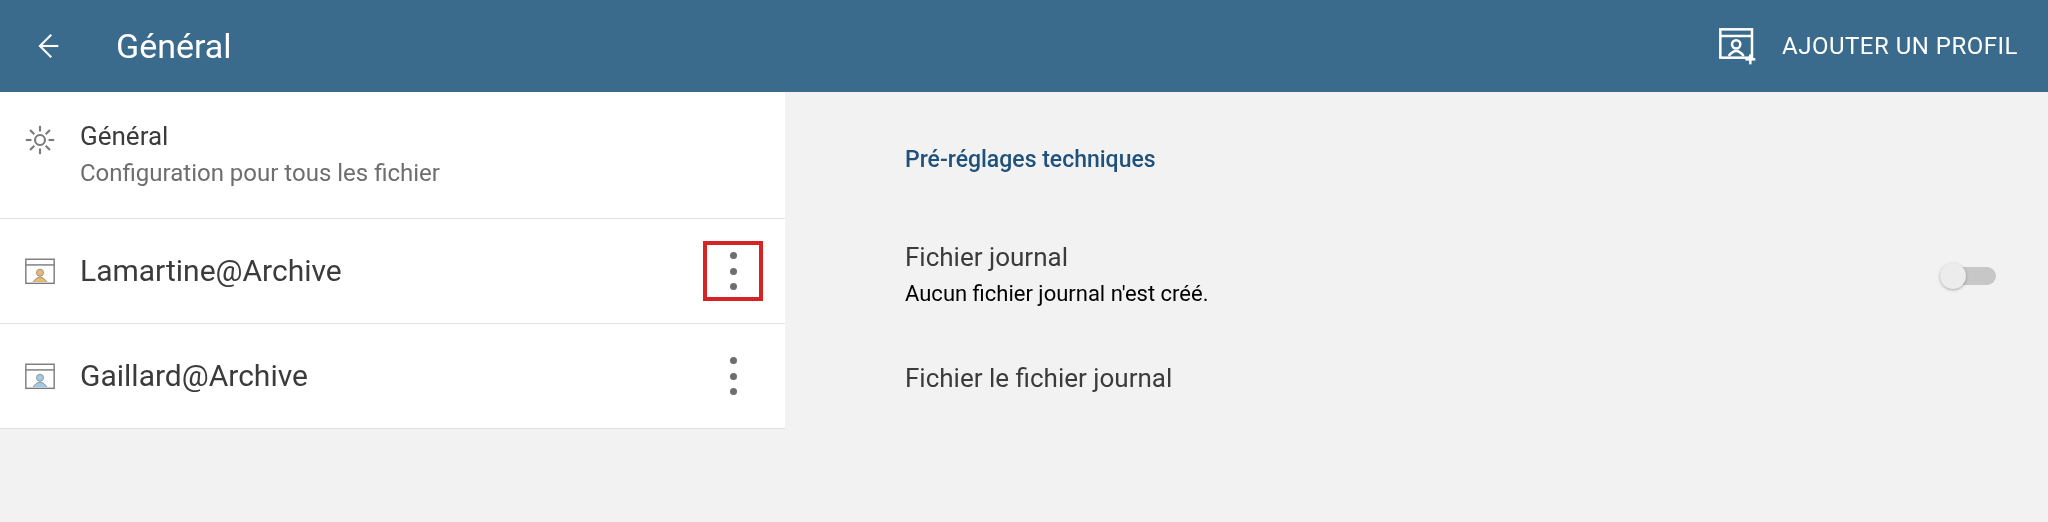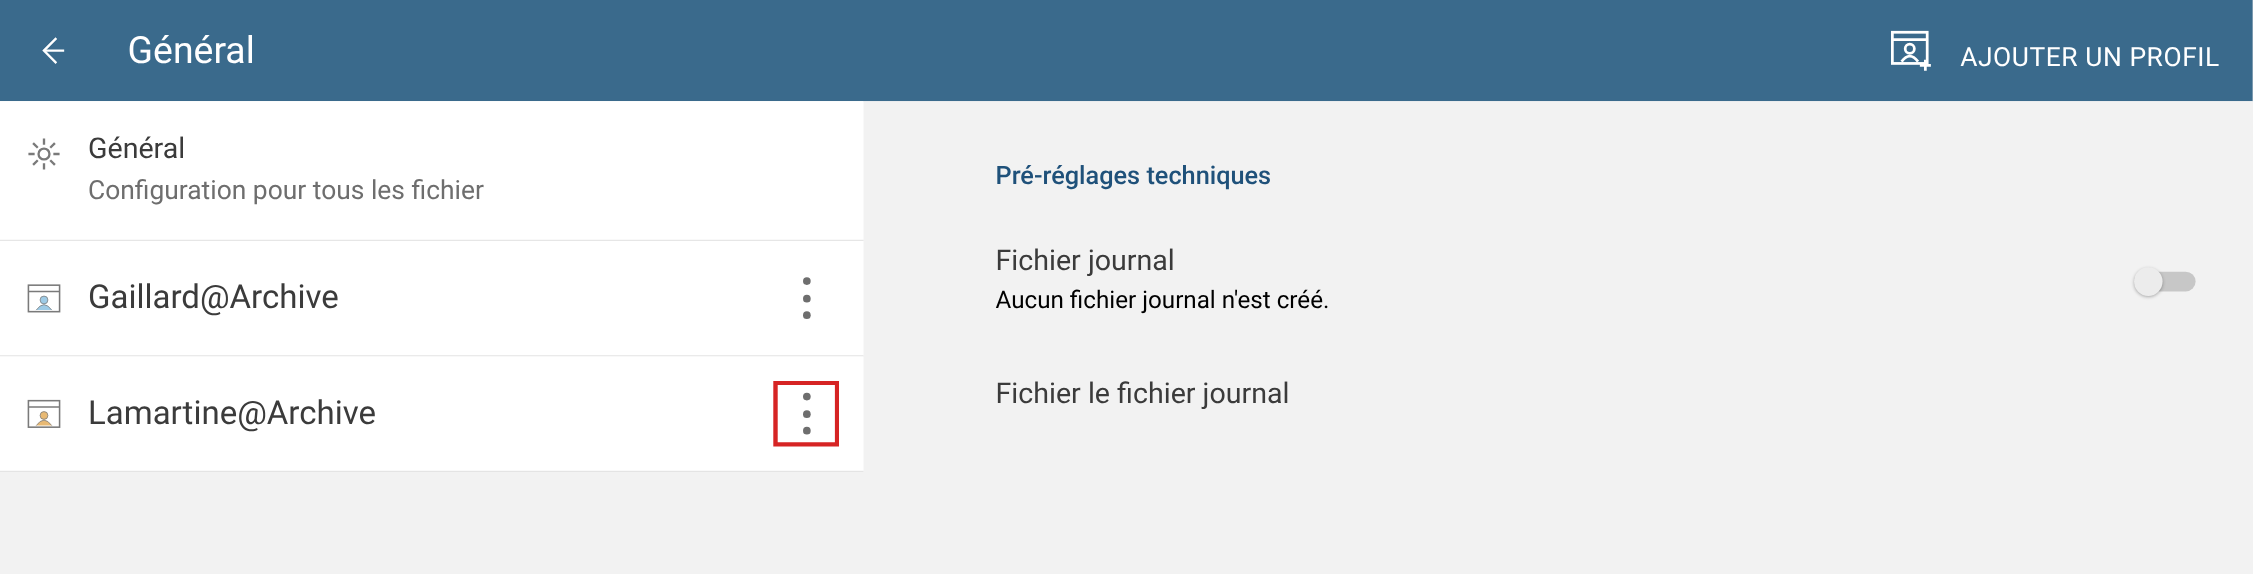--- a/index.html
+++ b/index.html
@@ -30,21 +30,21 @@
   .appbar .back-area svg { width: 34px; height: 34px; fill: none; stroke: #ffffff; stroke-width: 3; }
   .appbar-title {
     font-size: 34px;
     font-weight: 400;
     margin-left: 22px;
     flex: 0 0 auto;
   }
   .appbar-spacer { flex: 1 1 auto; }
   .appbar-action {
     display: flex;
-    align-items: flex-end;
+    align-items: center;
     gap: 24px;
     padding: 0 20px;
     font-size: 24px;
     letter-spacing: 0.5px;
     cursor: pointer;
     white-space: nowrap;
   }
   .appbar-action:last-child { padding-right: 30px; }
   .appbar-action .act-icon {
     width: 42px;
@@ -123,21 +123,21 @@
   }
   .dots-vert span {
     width: 7px; height: 7px; border-radius: 50%; background: #6e6e6e;
   }
 
   
   .section-header {
     font-size: 23px;
     color: #1f517a;
     font-weight: 500;
-    margin-bottom: 48px;
+    margin-bottom: 68px;
   }
   .setting {
     display: flex;
     align-items: center;
     justify-content: space-between;
     margin-bottom: 56px;
     cursor: pointer;
   }
   .setting .stexts { flex: 1 1 auto; }
   .setting .stitle {
@@ -222,57 +222,57 @@
         <div class="primary">Général</div>
         <div class="secondary">Configuration pour tous les fichier</div>
       </div>
     </div>
 
     <div class="list-item profile">
       <span class="row-icon">
         <svg viewBox="0 0 48 48" width="34" height="34">
           <rect x="4" y="6" width="40" height="34" fill="none" stroke="#7a7a7a" stroke-width="2"></rect>
           <line x1="4" y1="14" x2="44" y2="14" stroke="#7a7a7a" stroke-width="2"></line>
+          <circle cx="24" cy="25" r="5" fill="#e8b973" stroke="#7a7a7a" stroke-width="1"></circle>
+          <path d="M14 38 q10 -14 20 0" fill="#e8b973" stroke="#7a7a7a" stroke-width="1"></path>
+        </svg>
+      </span>
+      <div class="texts">
+        <div class="primary">Lamartine@Archive</div>
+      </div>
+      <div class="trailing highlighted">
+        <span class="dots-vert">
+          <span></span>
+            <span></span>
+            <span></span>
+        </span>
+      </div>
+    </div>
+
+    <div class="list-item profile">
+      <span class="row-icon">
+        <svg viewBox="0 0 48 48" width="34" height="34">
+          <rect x="4" y="6" width="40" height="34" fill="none" stroke="#7a7a7a" stroke-width="2"></rect>
+          <line x1="4" y1="14" x2="44" y2="14" stroke="#7a7a7a" stroke-width="2"></line>
           <circle cx="24" cy="25" r="5" fill="#9ecbe6" stroke="#7a7a7a" stroke-width="1"></circle>
           <path d="M14 38 q10 -14 20 0" fill="#9ecbe6" stroke="#7a7a7a" stroke-width="1"></path>
         </svg>
       </span>
       <div class="texts">
         <div class="primary">Gaillard@Archive</div>
       </div>
       <div class="trailing">
         <span class="dots-vert">
           <span></span>
             <span></span>
             <span></span>
         </span>
       </div>
     </div>
 
-    <div class="list-item profile">
-      <span class="row-icon">
-        <svg viewBox="0 0 48 48" width="34" height="34">
-          <rect x="4" y="6" width="40" height="34" fill="none" stroke="#7a7a7a" stroke-width="2"></rect>
-          <line x1="4" y1="14" x2="44" y2="14" stroke="#7a7a7a" stroke-width="2"></line>
-          <circle cx="24" cy="25" r="5" fill="#e8b973" stroke="#7a7a7a" stroke-width="1"></circle>
-          <path d="M14 38 q10 -14 20 0" fill="#e8b973" stroke="#7a7a7a" stroke-width="1"></path>
-        </svg>
-      </span>
-      <div class="texts">
-        <div class="primary">Lamartine@Archive</div>
-      </div>
-      <div class="trailing highlighted">
-        <span class="dots-vert">
-          <span></span>
-            <span></span>
-            <span></span>
-        </span>
-      </div>
-    </div>
-
   </div>
 
   <div class="right-pane">
     <div class="section-header">Pré-réglages techniques</div>
 
     <div class="setting">
       <div class="stexts">
         <div class="stitle">Fichier journal</div>
         <div class="ssub">Aucun fichier journal n'est créé.</div>
       </div>

